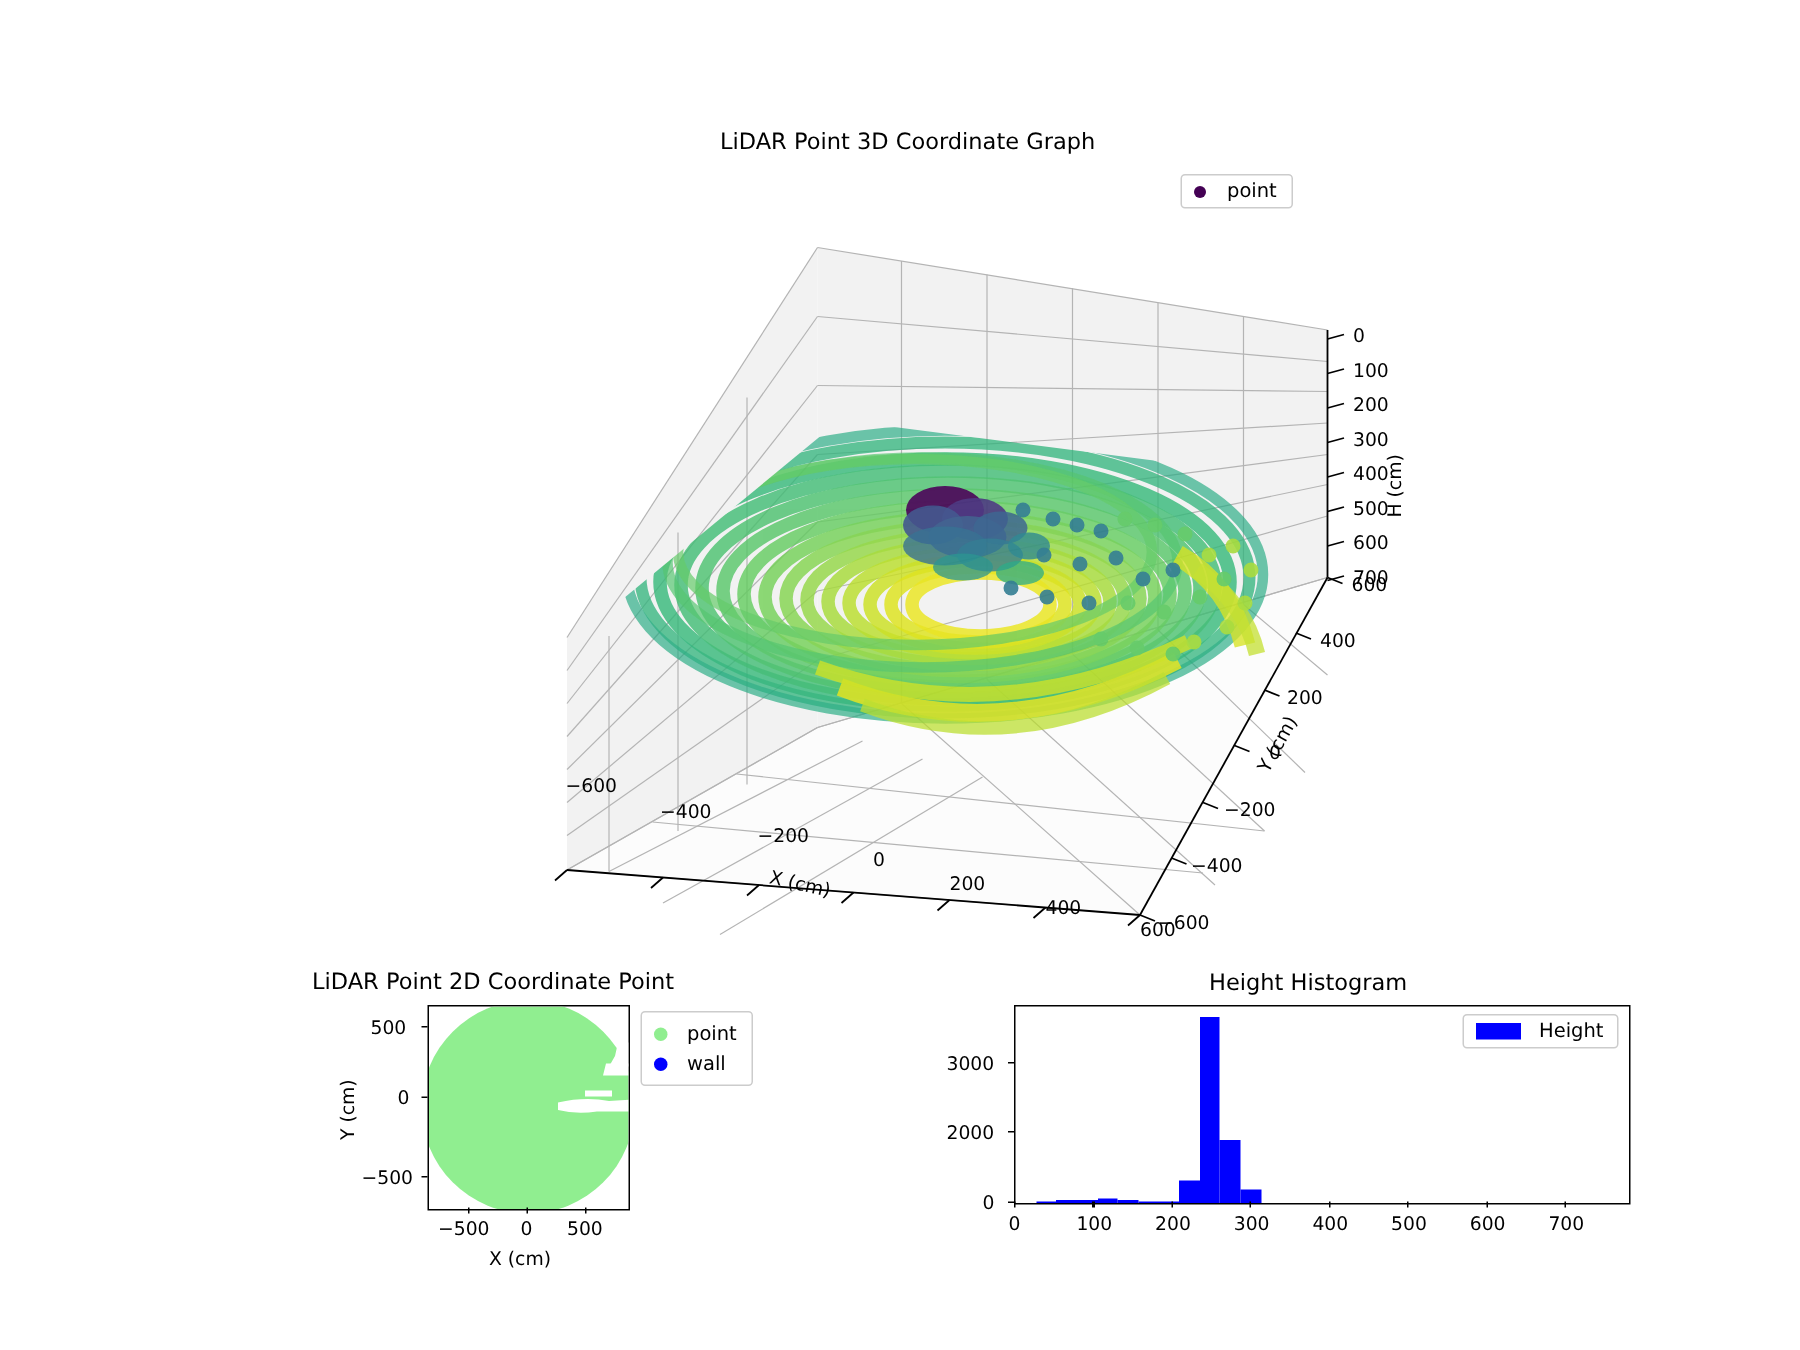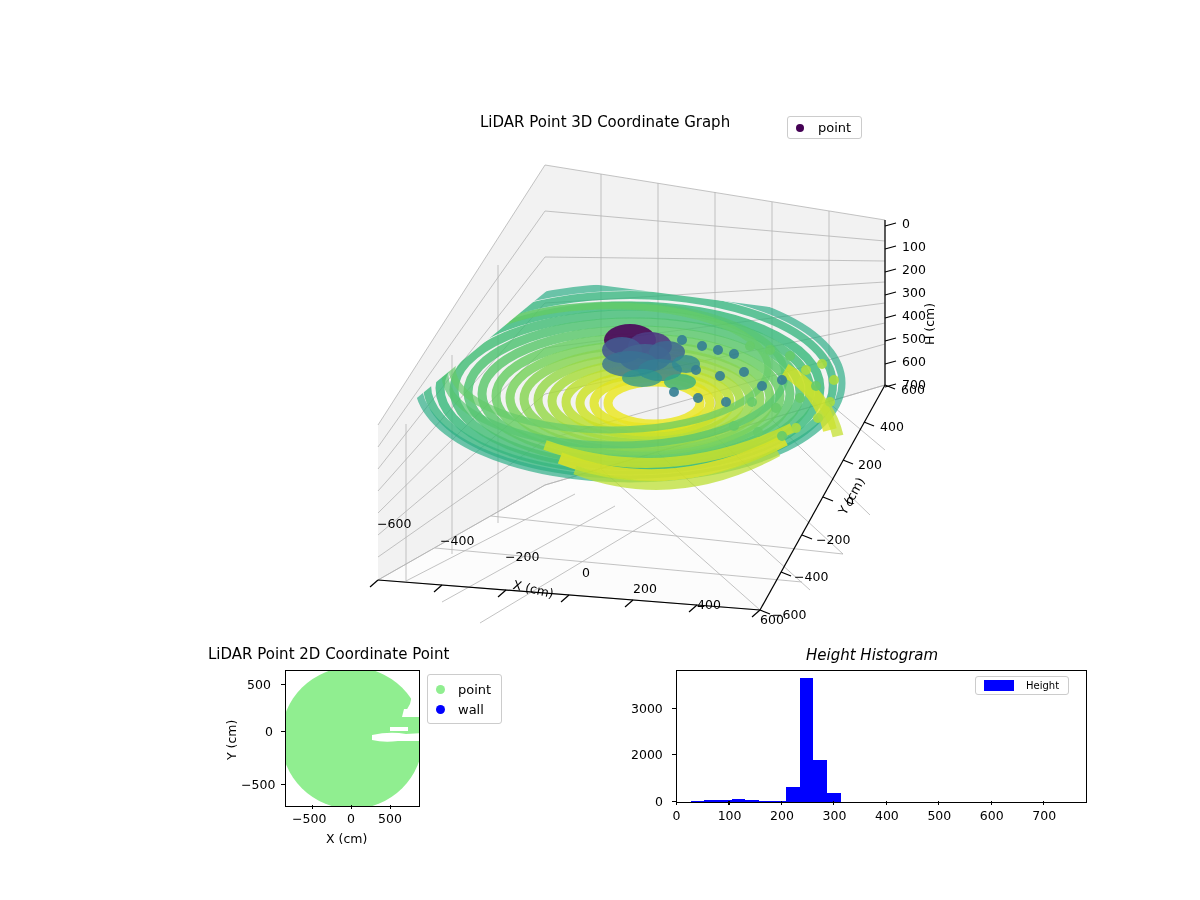--- a/index.html
+++ b/index.html
@@ -31,32 +31,32 @@
   .lg2d .lbl{font-size:13px;}
 
   
   #axh{position:absolute;left:676px;top:670px;width:409px;height:131px;
        border:1.1px solid #000;background:#fff;}
   #axh .plotarea{position:absolute;left:0;top:0;width:100%;height:100%;}
   #axh .bar{position:absolute;bottom:0;background:#0000ff;}
   .lgh{position:absolute;left:975px;top:676px;border:1px solid #cccccc;background:#fff;
        border-radius:3px;padding:3px 9px 3px 8px;display:flex;align-items:center;gap:12px;}
   .lgh .swatch{width:30px;height:11px;background:#0000ff;display:block;}
-  .lgh .lbl{font-size:10px;}
+  .lgh .lbl{font-size:13px;}
 
   .tk{position:absolute;background:#000;}
 </style>
 </head>
 <body>
 
 <div class="fig">
 
   <div>
 
-    <div class="ttl" style="left:480px;top:85px;margin-top:28px;">LiDAR Point 3D Coordinate Graph</div>
+    <div class="ttl" style="left:480px;top:85px;">LiDAR Point 3D Coordinate Graph</div>
 
     <div class="lg3d">
       <span class="dot"></span>
       <span class="lbl">point</span>
     </div>
 
     <div id="ax3d">
       <svg width="600" height="490" viewBox="0 0 600 490">
         <defs>
           <clipPath id="cloudclip">
@@ -325,21 +325,21 @@
       </div>
       <div class="row">
         <span class="dot" style="background:#0000ff;"></span>
         <span class="lbl">wall</span>
       </div>
     </div>
   </div>
 
   <div>
 
-    <div class="ttl" style="left:806px;top:646px;font-style:italic;">Height Histogram</div>
+    <div class="ttl" style="left:806px;top:646px;">Height Histogram</div>
 
     <div id="axh">
       <div class="plotarea" id="histbars">
           <div class="bar" style="left: 13.6333px; width: 13.6333px; height: 1.05268px; background: rgb(0, 0, 255);"></div>
           <div class="bar" style="left: 27.2667px; width: 13.6333px; height: 1.6375px; background: rgb(0, 0, 255);"></div>
           <div class="bar" style="left: 40.9px; width: 13.6333px; height: 2.45625px; background: rgb(0, 0, 255);"></div>
           <div class="bar" style="left: 54.5333px; width: 13.6333px; height: 2.69018px; background: rgb(0, 0, 255);"></div>
           <div class="bar" style="left: 68.1667px; width: 13.6333px; height: 1.75446px; background: rgb(0, 0, 255);"></div>
           <div class="bar" style="left: 81.8px; width: 13.6333px; height: 1px; background: rgb(0, 0, 255);"></div>
           <div class="bar" style="left: 95.4333px; width: 13.6333px; height: 1px; background: rgb(0, 0, 255);"></div>

